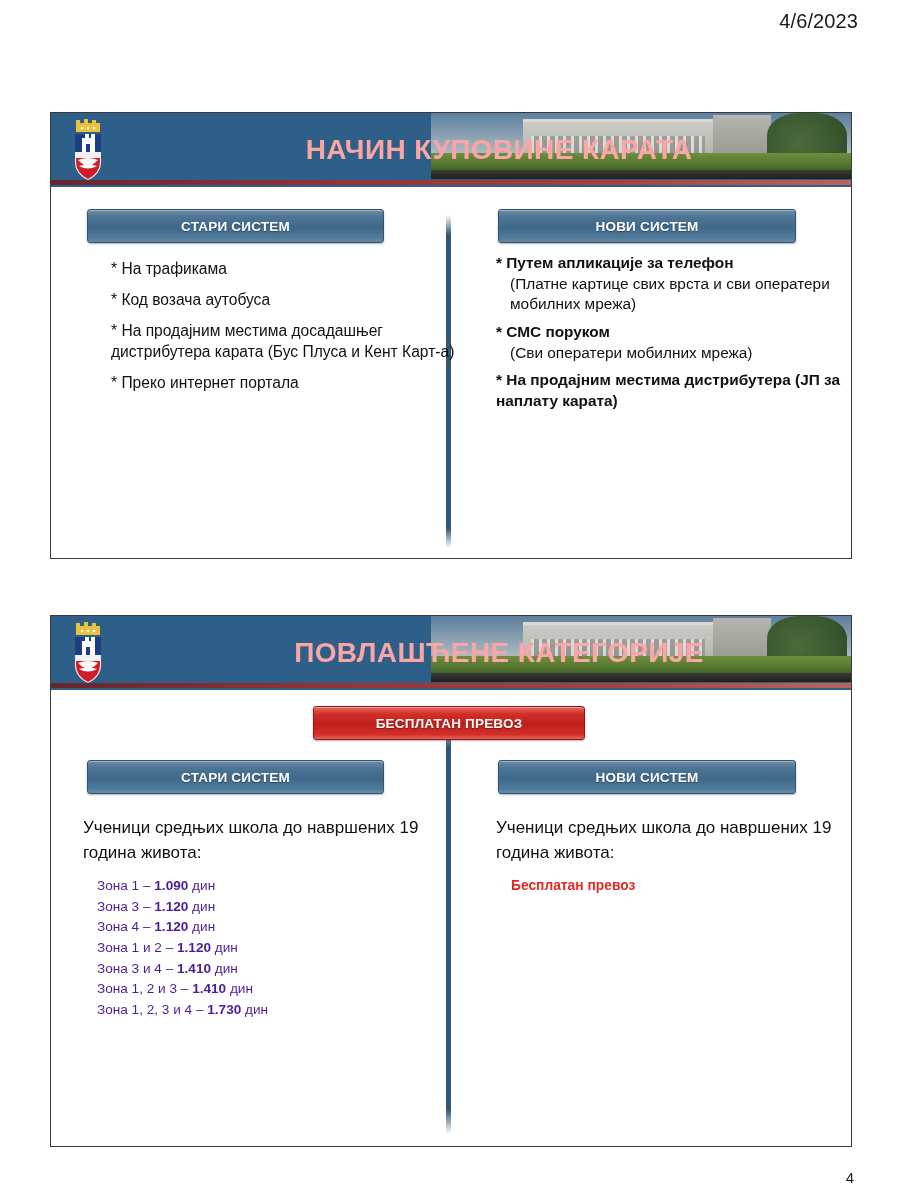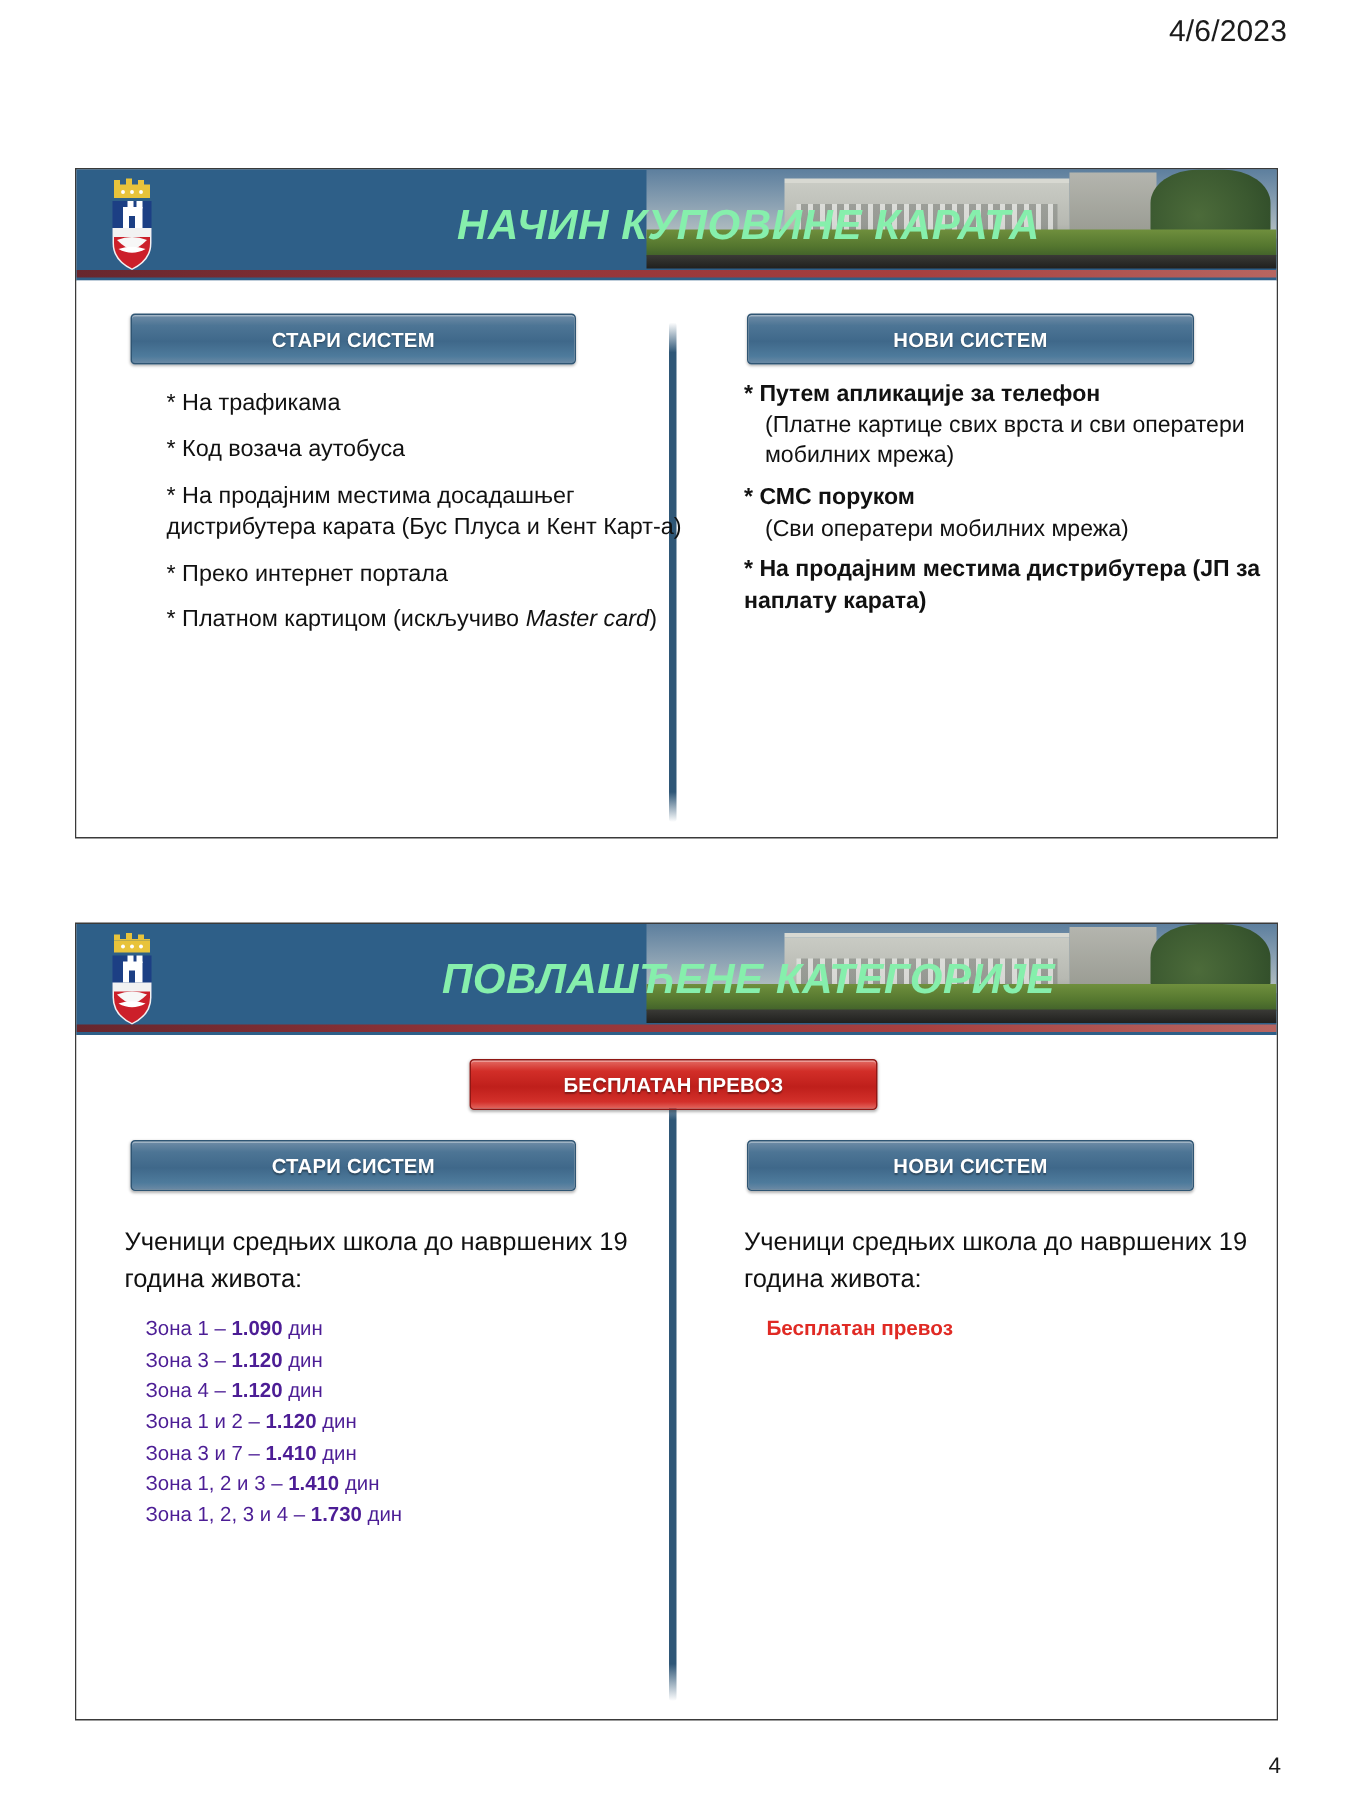--- a/index.html
+++ b/index.html
@@ -120,28 +120,27 @@
     left: 0; right: 0; bottom: 2px; height: 5px;
     background: linear-gradient(to right, #6d2024 0%, #9d2f30 35%, #b43c37 70%, #c6665c 100%);
     opacity: 0.9;
   }
   .hdr-title {
     position: absolute;
     left: 112px; right: 16px; top: 0; bottom: 0;
     display: flex;
     align-items: center;
     justify-content: center;
-    color: #86efac;
+    color: #fca5a5;
     font-size: 28px;
     font-weight: 700;
     letter-spacing: 0.4px;
     text-align: center;
     z-index: 5;
     font-family: "Liberation Sans", sans-serif;
-    font-style: italic;
   }
 
   
   .crest {
     position: absolute;
     left: 16px;
     top: 5px;
     width: 42px;
     height: 64px;
     z-index: 6;
@@ -286,21 +285,20 @@
       <div class="col-divider" id="divider-1"></div>
 
       <div class="sys-btn" id="btn-old-1">СТАРИ СИСТЕМ</div>
       <div class="sys-btn" id="btn-new-1">НОВИ СИСТЕМ</div>
 
       <div class="body-text" id="text-old-1">
         <p>* На трафикама</p>
         <p>* Код возача аутобуса</p>
         <p>* На продајним местима досадашњег дистрибутера карата (Бус Плуса и Кент Карт-а)</p>
         <p>* Преко интернет портала</p>
-        <p><span>* Платном картицом (искључиво </span><span class="ital">Master card</span><span>)</span></p>
       </div>
 
       <div class="body-text" id="text-new-1">
         <p>
           <span class="lead">* Путем апликације за телефон</span>
           <span class="sub">(Платне картице свих врста и сви оператери мобилних мрежа)</span>
         </p>
         <p>
           <span class="lead">* СМС поруком</span>
           <span class="sub">(Сви оператери мобилних мрежа)</span>
@@ -355,21 +353,21 @@
       <div class="sys-btn" id="btn-new-2">НОВИ СИСТЕМ</div>
 
       <div class="heading-text" id="head-old-2">Ученици средњих школа до навршених 19 година живота:</div>
       <div class="heading-text" id="head-new-2">Ученици средњих школа до навршених 19 година живота:</div>
 
       <div class="zone-list">
         <div><span>Зона 1 – </span><span class="amt">1.090</span><span> дин</span></div>
         <div><span>Зона 3 – </span><span class="amt">1.120</span><span> дин</span></div>
         <div><span>Зона 4 – </span><span class="amt">1.120</span><span> дин</span></div>
         <div><span>Зона 1 и 2 – </span><span class="amt">1.120</span><span> дин</span></div>
-        <div><span>Зона 3 и 7 – </span><span class="amt">1.410</span><span> дин</span></div>
+        <div><span>Зона 3 и 4 – </span><span class="amt">1.410</span><span> дин</span></div>
         <div><span>Зона 1, 2 и 3 – </span><span class="amt">1.410</span><span> дин</span></div>
         <div><span>Зона 1, 2, 3 и 4 – </span><span class="amt">1.730</span><span> дин</span></div>
       </div>
 
       <div class="free-note">Бесплатан превоз</div>
     </div>
   </div>
 
   <div class="page-number">4</div>
 

